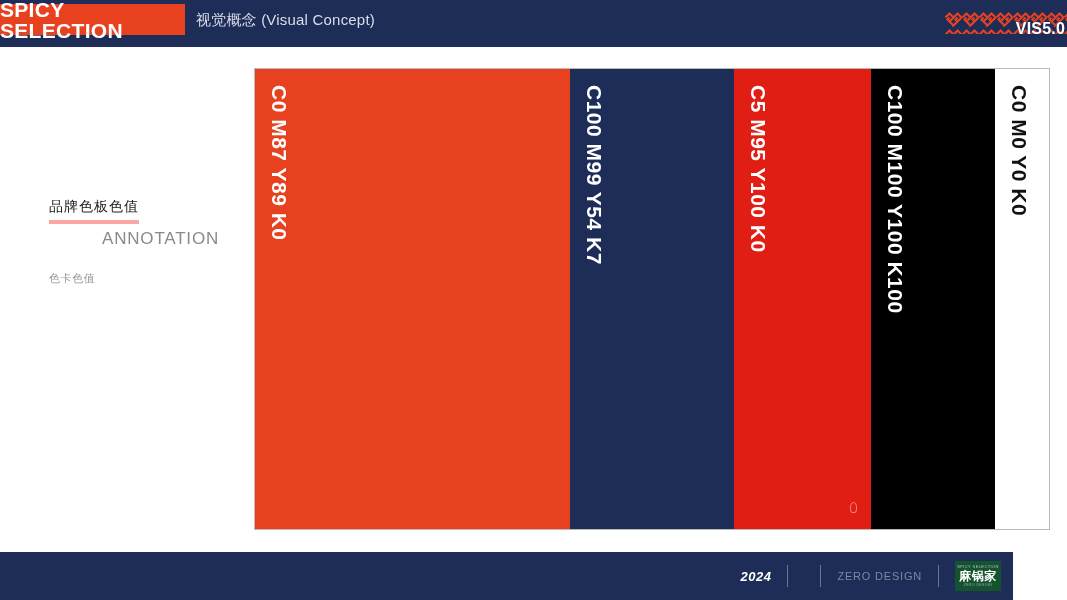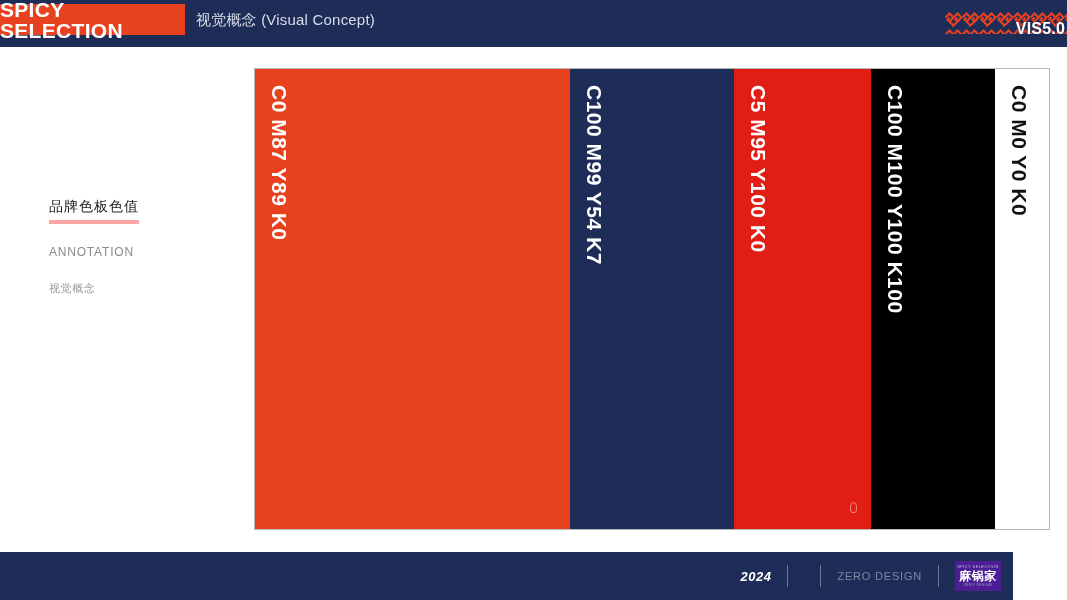--- a/index.html
+++ b/index.html
@@ -52,23 +52,24 @@
     position:absolute; left:49px; top:196px; width:170px;
   }
   .annot-title {
     font-size:14px; color:#1a1a1a; line-height:1.5;
     padding-bottom:3px; letter-spacing:1px;
     border-bottom:4px solid #fca5a5;
     display:inline-block;
     font-family:"Liberation Sans", sans-serif;
   }
   .annot-sub {
-    margin-top:21px; font-size:12px; color:#8a8a8a;
+    margin-top:5px; font-size:17px; color:#8a8a8a;
     letter-spacing:0.8px;
     font-family:"Liberation Sans", sans-serif;
+    text-align:right;
   }
   .annot-note {
     margin-top:22px; font-size:11px; color:#999999;
     letter-spacing:0.6px;
     font-family:"Liberation Sans", sans-serif;
   }
 
   
   .swatch-block {
     position:absolute; left:254px; top:68px;
@@ -119,21 +120,21 @@
     font-family:"Liberation Sans", sans-serif;
   }
   .f-sub {
     color:#7d87a4; font-size:11px; letter-spacing:0.8px;
     font-family:"Liberation Sans", sans-serif;
   }
   .f-logo {
     width:46px; height:30px;
     display:flex; flex-direction:column;
     align-items:center; justify-content:center;
-    background:#4c1d95;
+    background:#14532d;
   }
   .f-logo-top { font-size:4px; color:#b9c0d4; letter-spacing:0.4px; line-height:1.1; }
   .f-logo-mid { font-size:12px; color:#ffffff; font-weight:bold; line-height:1.1; letter-spacing:0.5px; }
   .f-logo-bot { font-size:3.5px; color:#9aa3bd; letter-spacing:0.4px; line-height:1.2; }
 </style>
 </head>
 <body>
 
 <div class="page">
 
@@ -161,21 +162,21 @@
           <rect x="0" y="1" width="122" height="24" fill="url(#meander)"></rect>
         </svg>
       </div>
       <div class="vis-label">VIS5.0</div>
     </div>
   </div>
 
   <div class="annotation">
     <div class="annot-title">品牌色板色值</div>
     <div class="annot-sub">ANNOTATION</div>
-    <div class="annot-note">视觉概念</div>
+    <div class="annot-note">色卡色值</div>
   </div>
 
   <div class="swatch-block" id="swatch-block">
       <div class="swatch" style="background: rgb(232, 65, 31); width: 315px;">
         <span class="swatch-label" style="color: rgb(255, 255, 255);">C0 M87 Y89 K0</span>
       </div>
       <div class="swatch" style="background: rgb(30, 45, 88); width: 164px;">
         <span class="swatch-label" style="color: rgb(255, 255, 255);">C100 M99 Y54 K7</span>
       </div>
       <div class="swatch" style="background: rgb(224, 30, 19); width: 137px;">

